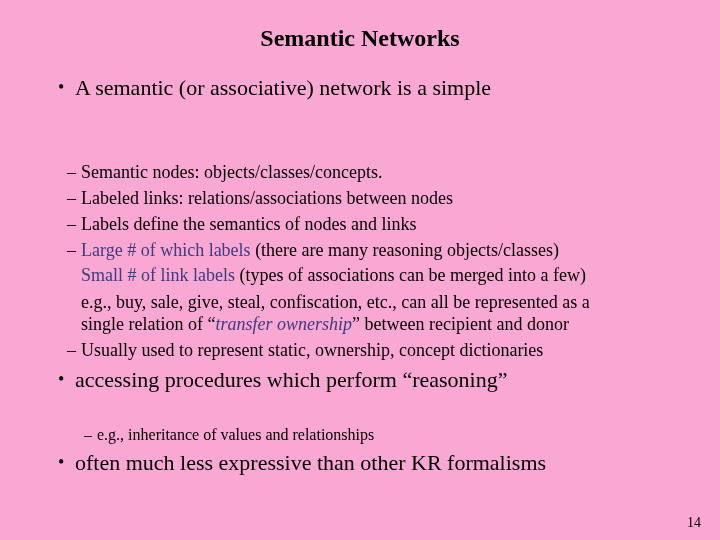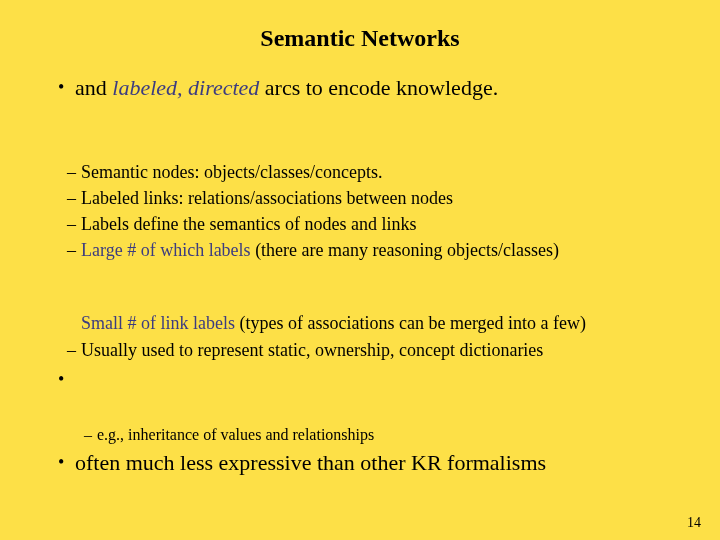--- a/index.html
+++ b/index.html
@@ -1,19 +1,19 @@
 <!DOCTYPE html>
 <html style="--accent: #3c3c80;"><head>
 <meta charset="utf-8">
 <style>
   html,body { margin:0; padding:0; background:#e8e8e8; }
   .slide {
     position:relative;
     width:720px; height:540px;
-    background:#fde047;
+    background:#f9a8d4;
     font-family:"Liberation Serif", serif;
     color:#000000;
     overflow:hidden;
   }
   .title {
     position:absolute; top:25px; left:0; width:720px;
     text-align:center;
     font-size:24px; font-weight:bold;
     letter-spacing:0px;
   }
@@ -48,21 +48,21 @@
 </head>
 <body>
 
 <div class="slide">
 
   <div class="title">Semantic Networks</div>
 
   <div class="block lvl1" style="top:74px; left:58px;">
     <span class="marker">•</span>
     <div class="tcol">
-        <div class="tline"><span>and </span><span class="bi">labeled, directed</span><span> arcs to encode knowledge.</span></div>
+        <div class="tline"><span>A semantic (or associative) network is a simple</span></div>
       </div>
   </div>
 
   <div class="block lvl2" style="top:160px; left:67px;">
     <span class="marker">–</span>
     <div class="tcol">
         <div class="tline"><span>Semantic nodes: objects/classes/concepts.</span></div>
       </div>
   </div>
 
@@ -80,37 +80,44 @@
       </div>
   </div>
 
   <div class="block lvl2" style="top:238px; left:67px;">
     <span class="marker">–</span>
     <div class="tcol">
         <div class="tline"><span class="b">Large # of which labels</span><span> (there are many reasoning objects/classes)</span></div>
       </div>
   </div>
 
-  <div class="block lvl2" style="top:263px; left:81px;margin-top:48px;">
+  <div class="block lvl2" style="top:263px; left:81px;">
     <div class="tcol">
         <div class="tline"><span class="b">Small # of link labels</span><span> (types of associations can be merged into a few)</span></div>
       </div>
   </div>
 
+  <div class="block lvl2 tight" style="top:291px; left:81px;">
+    <div class="tcol">
+        <div class="tline"><span>e.g., buy, sale, give, steal, confiscation, etc., can all be represented as a</span></div>
+        <div class="tline"><span>single relation of “</span><span class="bi">transfer ownership</span><span>” between recipient and donor</span></div>
+      </div>
+  </div>
 
   <div class="block lvl2" style="top:338px; left:67px;">
     <span class="marker">–</span>
     <div class="tcol">
         <div class="tline"><span>Usually used to represent static, ownership, concept dictionaries</span></div>
       </div>
   </div>
 
   <div class="block lvl1" style="top:366px; left:58px;">
     <span class="marker">•</span>
     <div class="tcol">
+        <div class="tline"><span>accessing procedures which perform “reasoning”</span></div>
       </div>
   </div>
 
   <div class="block lvl3" style="top:425px; left:84px;">
     <span class="marker">–</span>
     <div class="tcol">
         <div class="tline"><span>e.g., inheritance of values and relationships</span></div>
       </div>
   </div>
 

